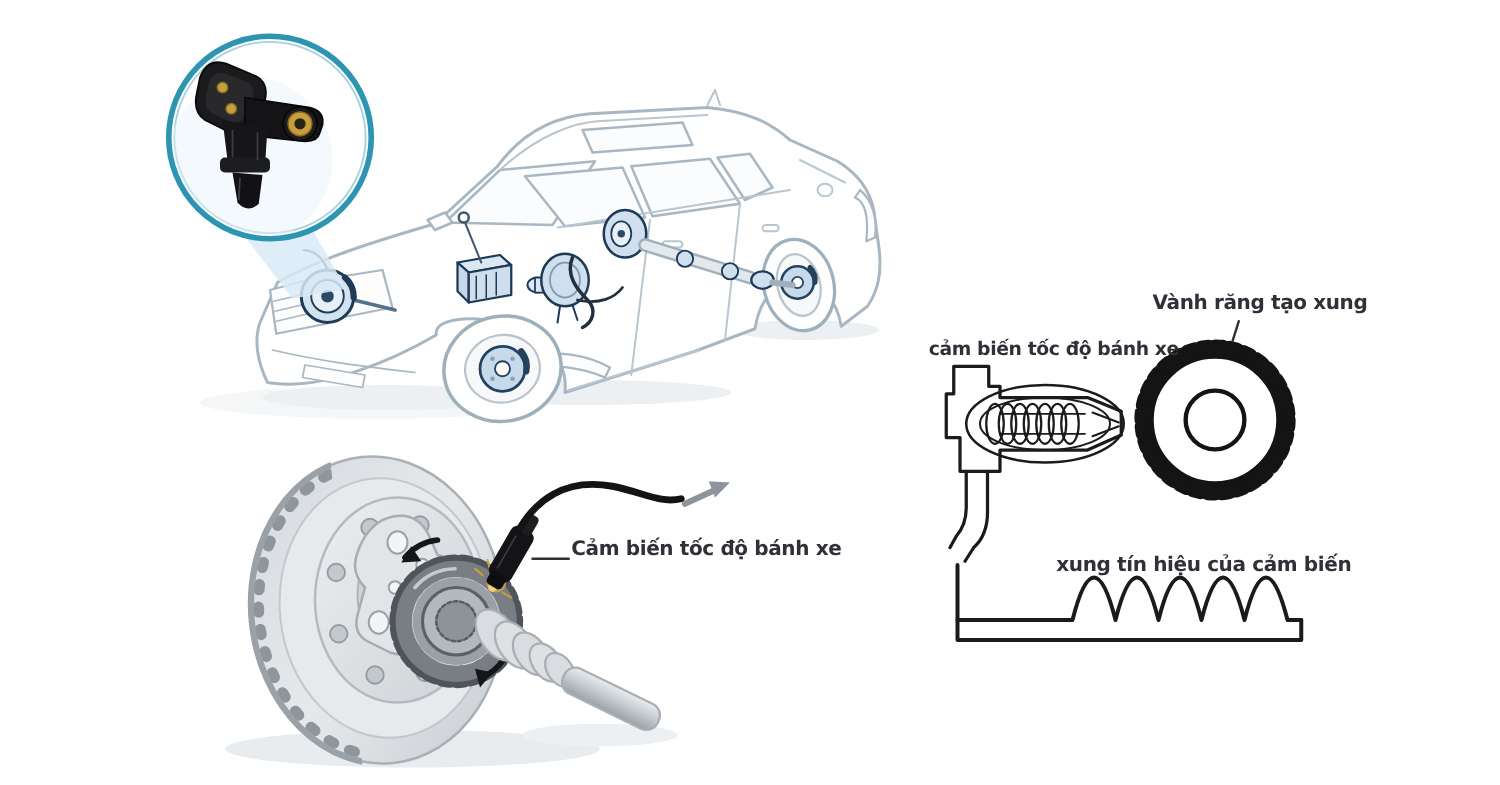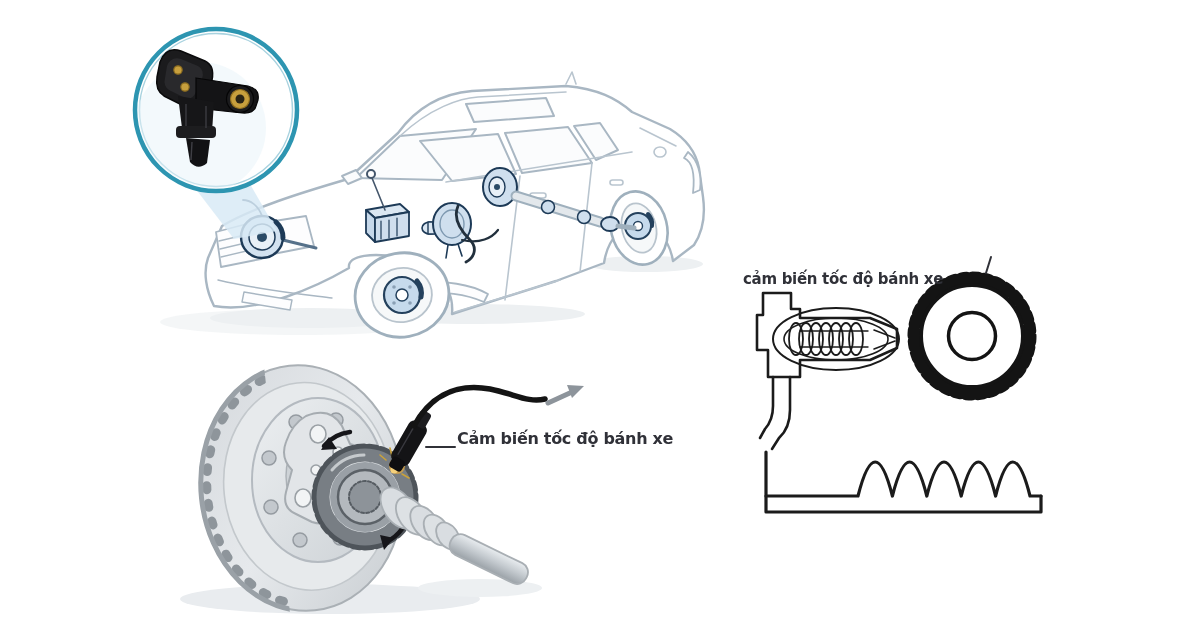--- a/index.html
+++ b/index.html
@@ -302,14 +302,16 @@
       <path d="M 766,452 L 766,512 L 1041,512 L 1041,496"></path>
       <path d="M 766,496 H 858
                q 17.2,-68 34.4,0 q 17.2,-68 34.4,0 q 17.2,-68 34.4,0 q 17.2,-68 34.4,0 q 17.2,-68 34.4,0
                L 1041,496"></path>
     </g>
   </g>
 </svg>
 
 <div class="lbl" style="left:457px;top:430px;">Cảm biến tốc độ bánh xe</div>
 <div class="lbl small" style="left:743px;top:271px;">cảm biến tốc độ bánh xe</div>
+<div class="lbl" style="left:922px;top:233px;">Vành răng tạo xung</div>
+<div class="lbl" style="left:845px;top:443px;">xung tín hiệu của cảm biến</div>
 
 </div>
 
 </body></html>

